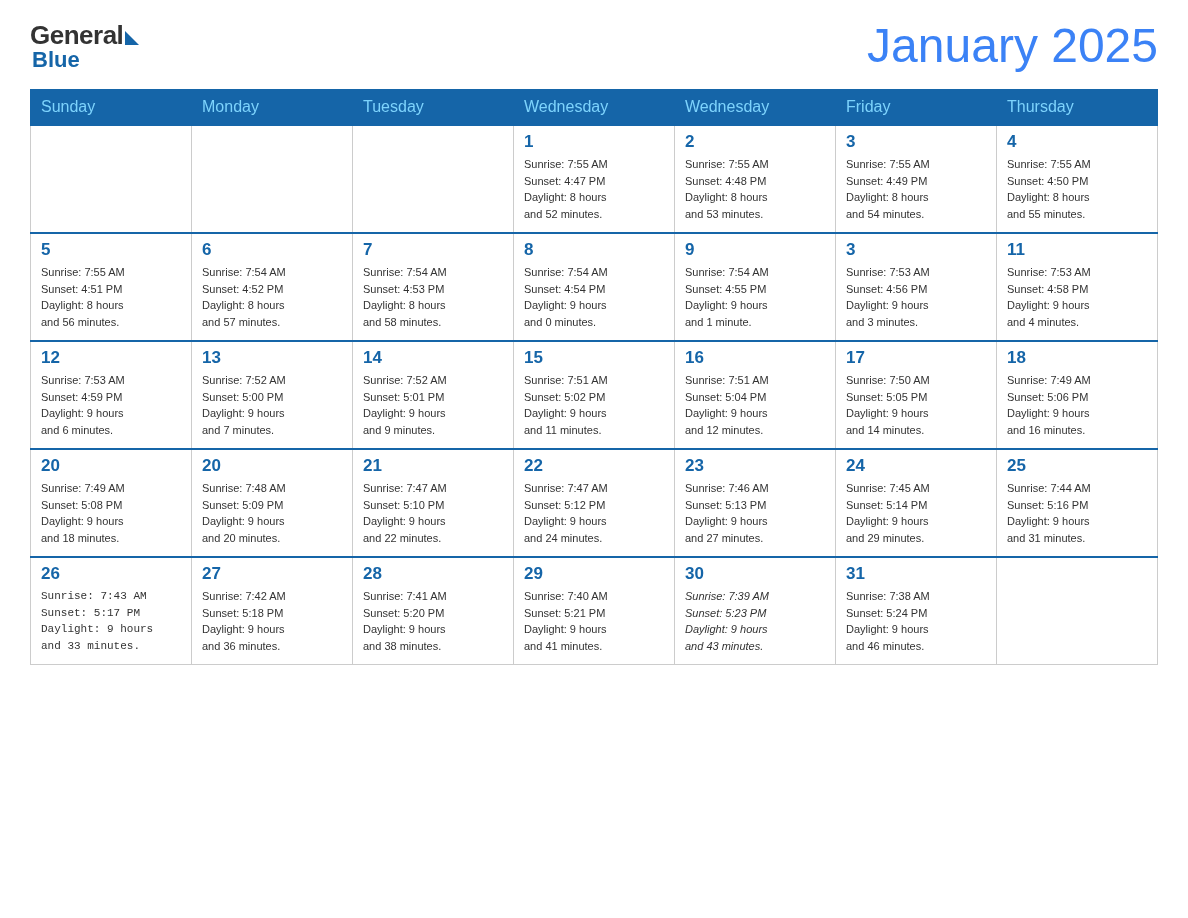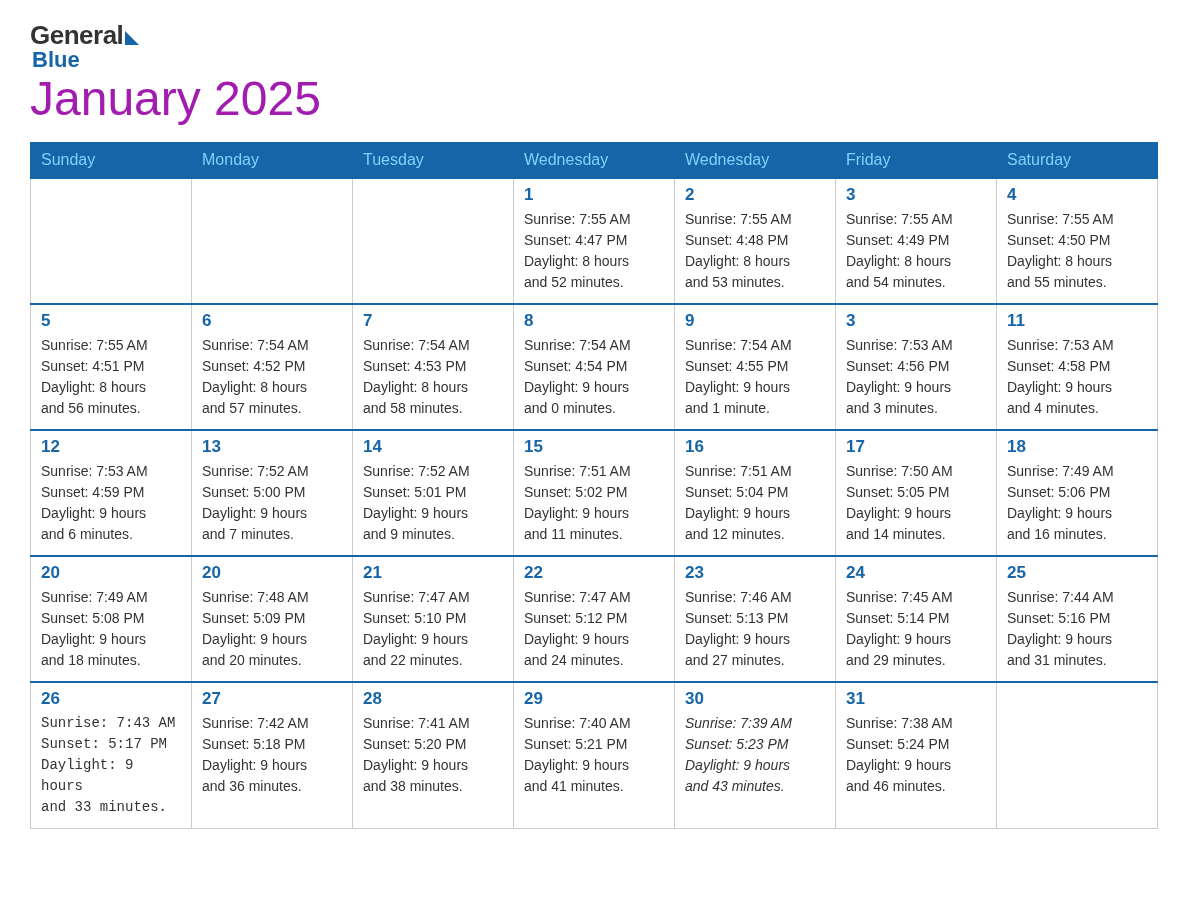--- a/index.html
+++ b/index.html
@@ -8,21 +8,20 @@
       background: #fff;
       width: 1188px;
       min-height: 918px;
       padding: 20px 30px;
     }
     .header {
       display: flex;
       justify-content: space-between;
       align-items: flex-start;
       margin-bottom: 16px;
-      flex-direction: column;
     }
     .logo {
       display: flex;
       flex-direction: column;
       align-items: flex-start;
     }
     .logo-top {
       display: flex;
       align-items: center;
     }
@@ -47,21 +46,21 @@
       color: #1565a8;
       margin-top: -4px;
       margin-left: 2px;
     }
     .title-block {
       text-align: right;
     }
     .month-year {
       font-size: 48px;
       font-weight: normal;
-      color: #a21caf;
+      color: #3b82f6;
       line-height: 1.1;
     }
     .location {
       font-size: 18px;
       color: #333;
       margin-top: 4px;
     }
     .calendar {
       width: 100%;
       border-collapse: collapse;
@@ -83,21 +82,21 @@
       min-height: 100px;
     }
     .day-number {
       font-size: 17px;
       font-weight: bold;
       color: #1565a8;
       display: block;
       margin-bottom: 4px;
     }
     .day-info {
-      font-size: 14px;
+      font-size: 11px;
       color: #333;
       line-height: 1.5;
     }
     .empty-cell {
       background: #fff;
     }
     tr.week-row td {
       border-top: 2px solid #1565a8;
     }
   </style>
@@ -119,21 +118,21 @@
 
 <table class="calendar">
   <thead>
     <tr>
     <th>Sunday</th>
         <th>Monday</th>
         <th>Tuesday</th>
         <th>Wednesday</th>
         <th>Wednesday</th>
         <th>Friday</th>
-        <th>Saturday</th>
+        <th>Thursday</th>
       </tr>
   </thead>
   <tbody id="calendar-body">
   <tr class="week-row">
         <td class="empty-cell"></td>
         <td class="empty-cell"></td>
         <td class="empty-cell"></td>
         <td>
           <span class="day-number">1</span>
           <div class="day-info" style="white-space: pre-line;">Sunrise: 7:55 AM

